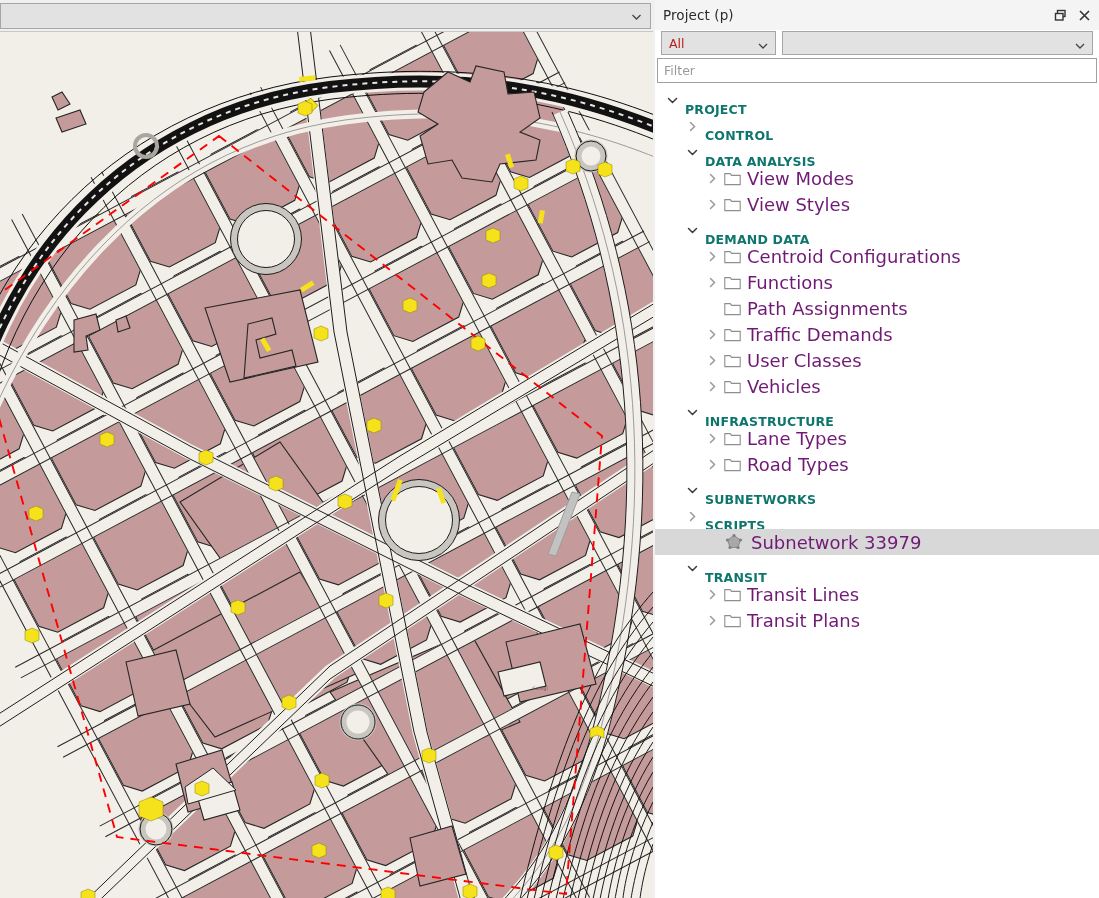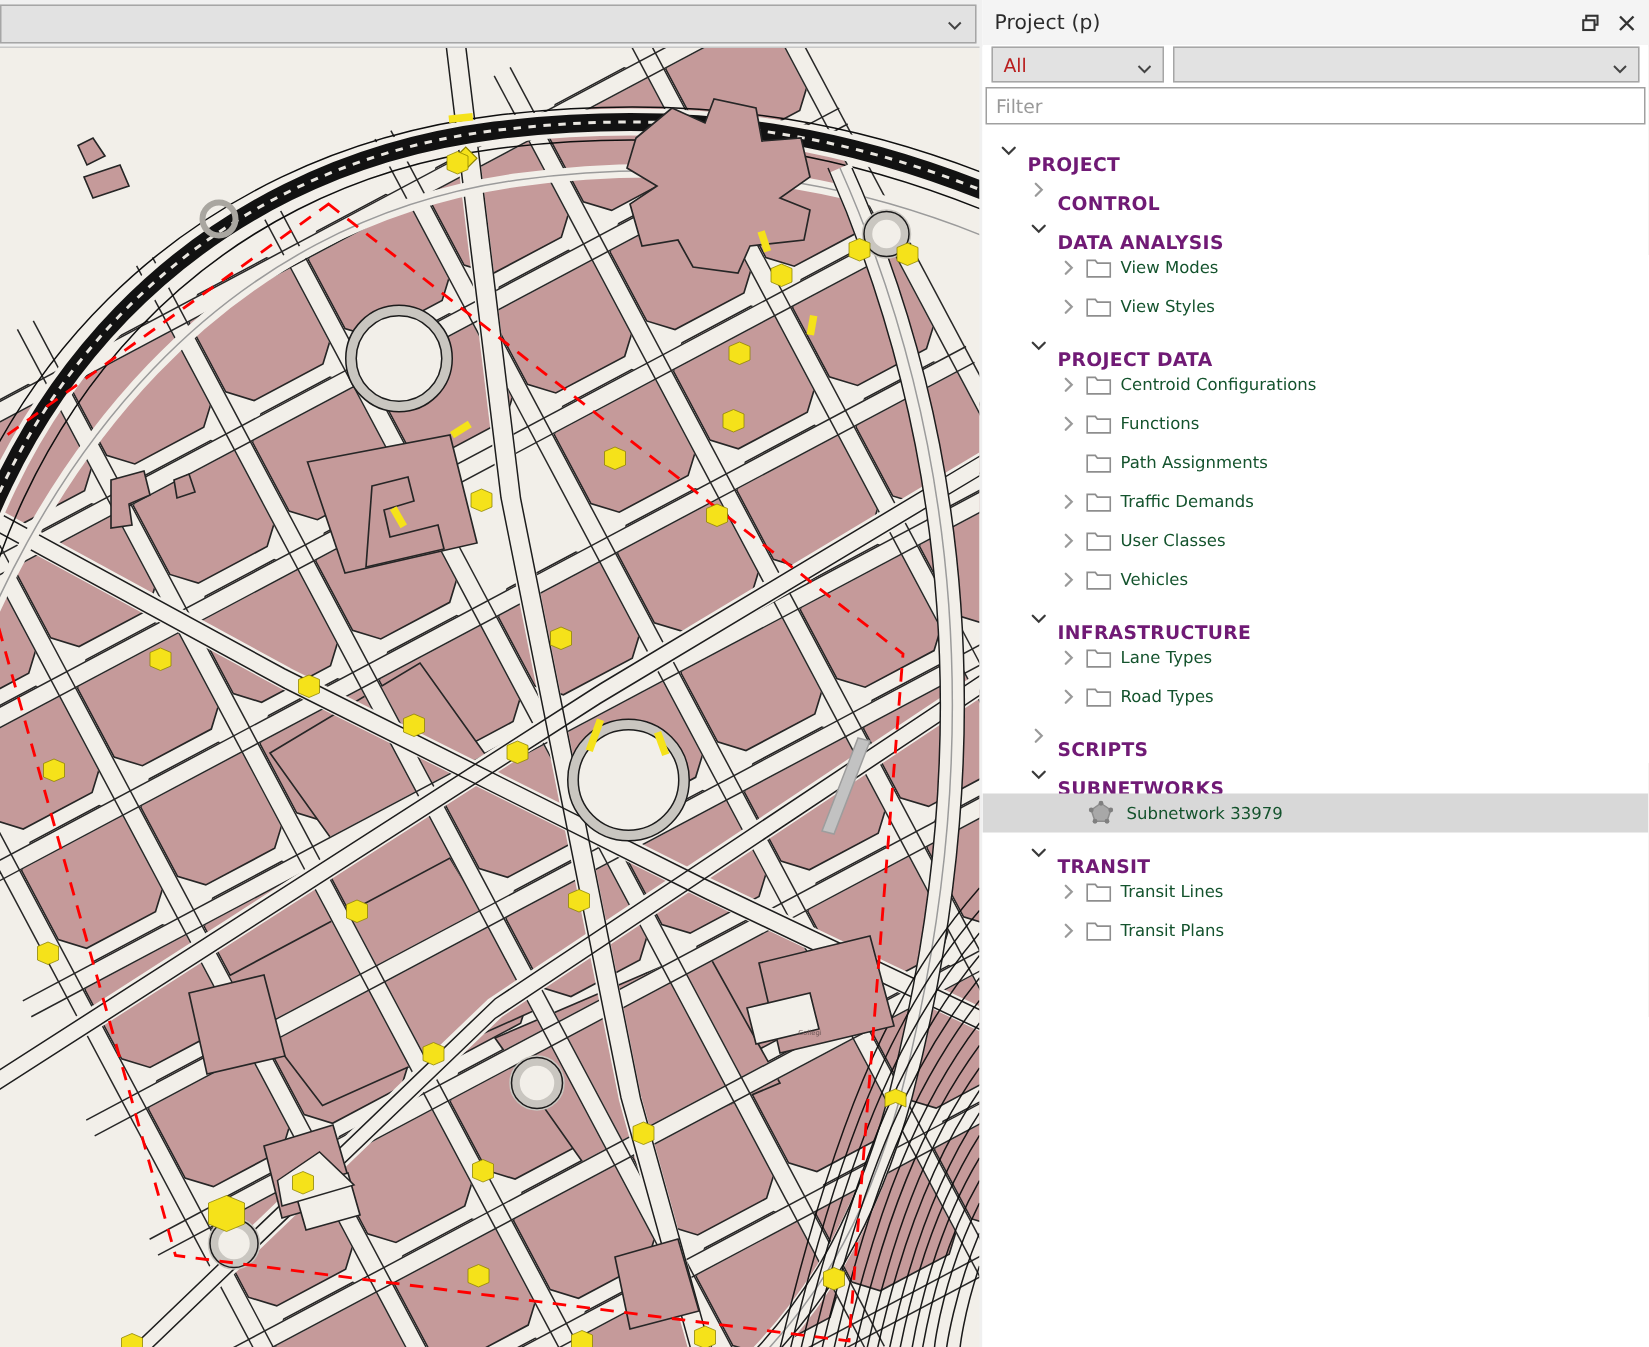--- a/index.html
+++ b/index.html
@@ -68,22 +68,22 @@
 
   #tree{position:absolute;left:0;top:87px;width:444px;height:811px;background:#fff;overflow:hidden;}
   .row{
     position:relative;height:26px;display:flex;align-items:center;
     white-space:nowrap;cursor:default;
   }
   .row.selected{background:#d8d8d8;}
   .twisty{width:18px;height:26px;flex:0 0 18px;display:flex;align-items:center;justify-content:center;cursor:pointer;}
   .folder{width:22px;height:26px;flex:0 0 22px;display:flex;align-items:center;justify-content:center;}
   .subicon{width:26px;height:26px;flex:0 0 26px;display:flex;align-items:center;justify-content:center;}
-  .lbl{font-size:11px;color:#14532d;padding-left:4px;}
-  .lbl.cat{font-weight:bold;font-size:12.5px;color:#701a75;letter-spacing:.2px;margin-top:19px;}
+  .lbl{font-size:18px;color:#701a75;padding-left:4px;}
+  .lbl.cat{font-weight:bold;font-size:12.5px;color:#0f766e;letter-spacing:.2px;margin-top:19px;}
 </style>
 </head>
 <body>
 
 <div id="root">
 
   <div id="mapview">
 
     <div id="viewcombo">
       <span class="cbtext"></span>
@@ -530,21 +530,21 @@
           </div>
           <span class="lbl">View Styles</span>
         </div>
         <div class="row">
           <div style="flex: 0 0 28px; height: 26px;"></div>
           <div class="twisty">
             <svg width="11" height="11" viewBox="0 0 11 11">
               <path fill="none" stroke="#3a3a3a" stroke-width="1.5" stroke-linecap="round" d="M1.5,3.5 L5.5,7.5 L9.5,3.5"></path>
             </svg>
           </div>
-          <span class="lbl cat">PROJECT DATA</span>
+          <span class="lbl cat">DEMAND DATA</span>
         </div>
         <div class="row">
           <div style="flex: 0 0 48px; height: 26px;"></div>
           <div class="twisty">
             <svg width="11" height="11" viewBox="0 0 11 11">
               <path fill="none" stroke="#9a9a9a" stroke-width="1.5" stroke-linecap="round" d="M3.5,1.5 L7.5,5.5 L3.5,9.5"></path>
             </svg>
           </div>
           <div class="folder">
             <svg width="17" height="15" viewBox="0 0 17 15">
@@ -653,33 +653,33 @@
             <svg width="17" height="15" viewBox="0 0 17 15">
               <path d="M0.8,13.6 V2.6 H6.2 L7.6,4.4 H16.2 V13.6 Z" fill="none" stroke="#8e8e8e" stroke-width="1.1"></path>
             </svg>
           </div>
           <span class="lbl">Road Types</span>
         </div>
         <div class="row">
           <div style="flex: 0 0 28px; height: 26px;"></div>
           <div class="twisty">
             <svg width="11" height="11" viewBox="0 0 11 11">
+              <path fill="none" stroke="#3a3a3a" stroke-width="1.5" stroke-linecap="round" d="M1.5,3.5 L5.5,7.5 L9.5,3.5"></path>
+            </svg>
+          </div>
+          <span class="lbl cat">SUBNETWORKS</span>
+        </div>
+        <div class="row">
+          <div style="flex: 0 0 28px; height: 26px;"></div>
+          <div class="twisty">
+            <svg width="11" height="11" viewBox="0 0 11 11">
               <path fill="none" stroke="#9a9a9a" stroke-width="1.5" stroke-linecap="round" d="M3.5,1.5 L7.5,5.5 L3.5,9.5"></path>
             </svg>
           </div>
           <span class="lbl cat">SCRIPTS</span>
-        </div>
-        <div class="row">
-          <div style="flex: 0 0 28px; height: 26px;"></div>
-          <div class="twisty">
-            <svg width="11" height="11" viewBox="0 0 11 11">
-              <path fill="none" stroke="#3a3a3a" stroke-width="1.5" stroke-linecap="round" d="M1.5,3.5 L5.5,7.5 L9.5,3.5"></path>
-            </svg>
-          </div>
-          <span class="lbl cat">SUBNETWORKS</span>
         </div>
         <div class="row selected">
           <div style="flex: 0 0 48px; height: 26px;"></div>
           <div class="twisty"></div>
           <div class="subicon">
             <svg width="20" height="18" viewBox="0 0 20 18">
               <path d="M10,2.5 L16.5,7 L14,14.5 L6,14.5 L3.5,7 Z" fill="#a8a8a8" stroke="#8d8d8d" stroke-width="1"></path>
               <circle cx="10" cy="2.5" r="1.6" fill="#7f7f7f"></circle>
               <circle cx="16.5" cy="7" r="1.6" fill="#7f7f7f"></circle>
               <circle cx="14" cy="14.5" r="1.6" fill="#7f7f7f"></circle>

